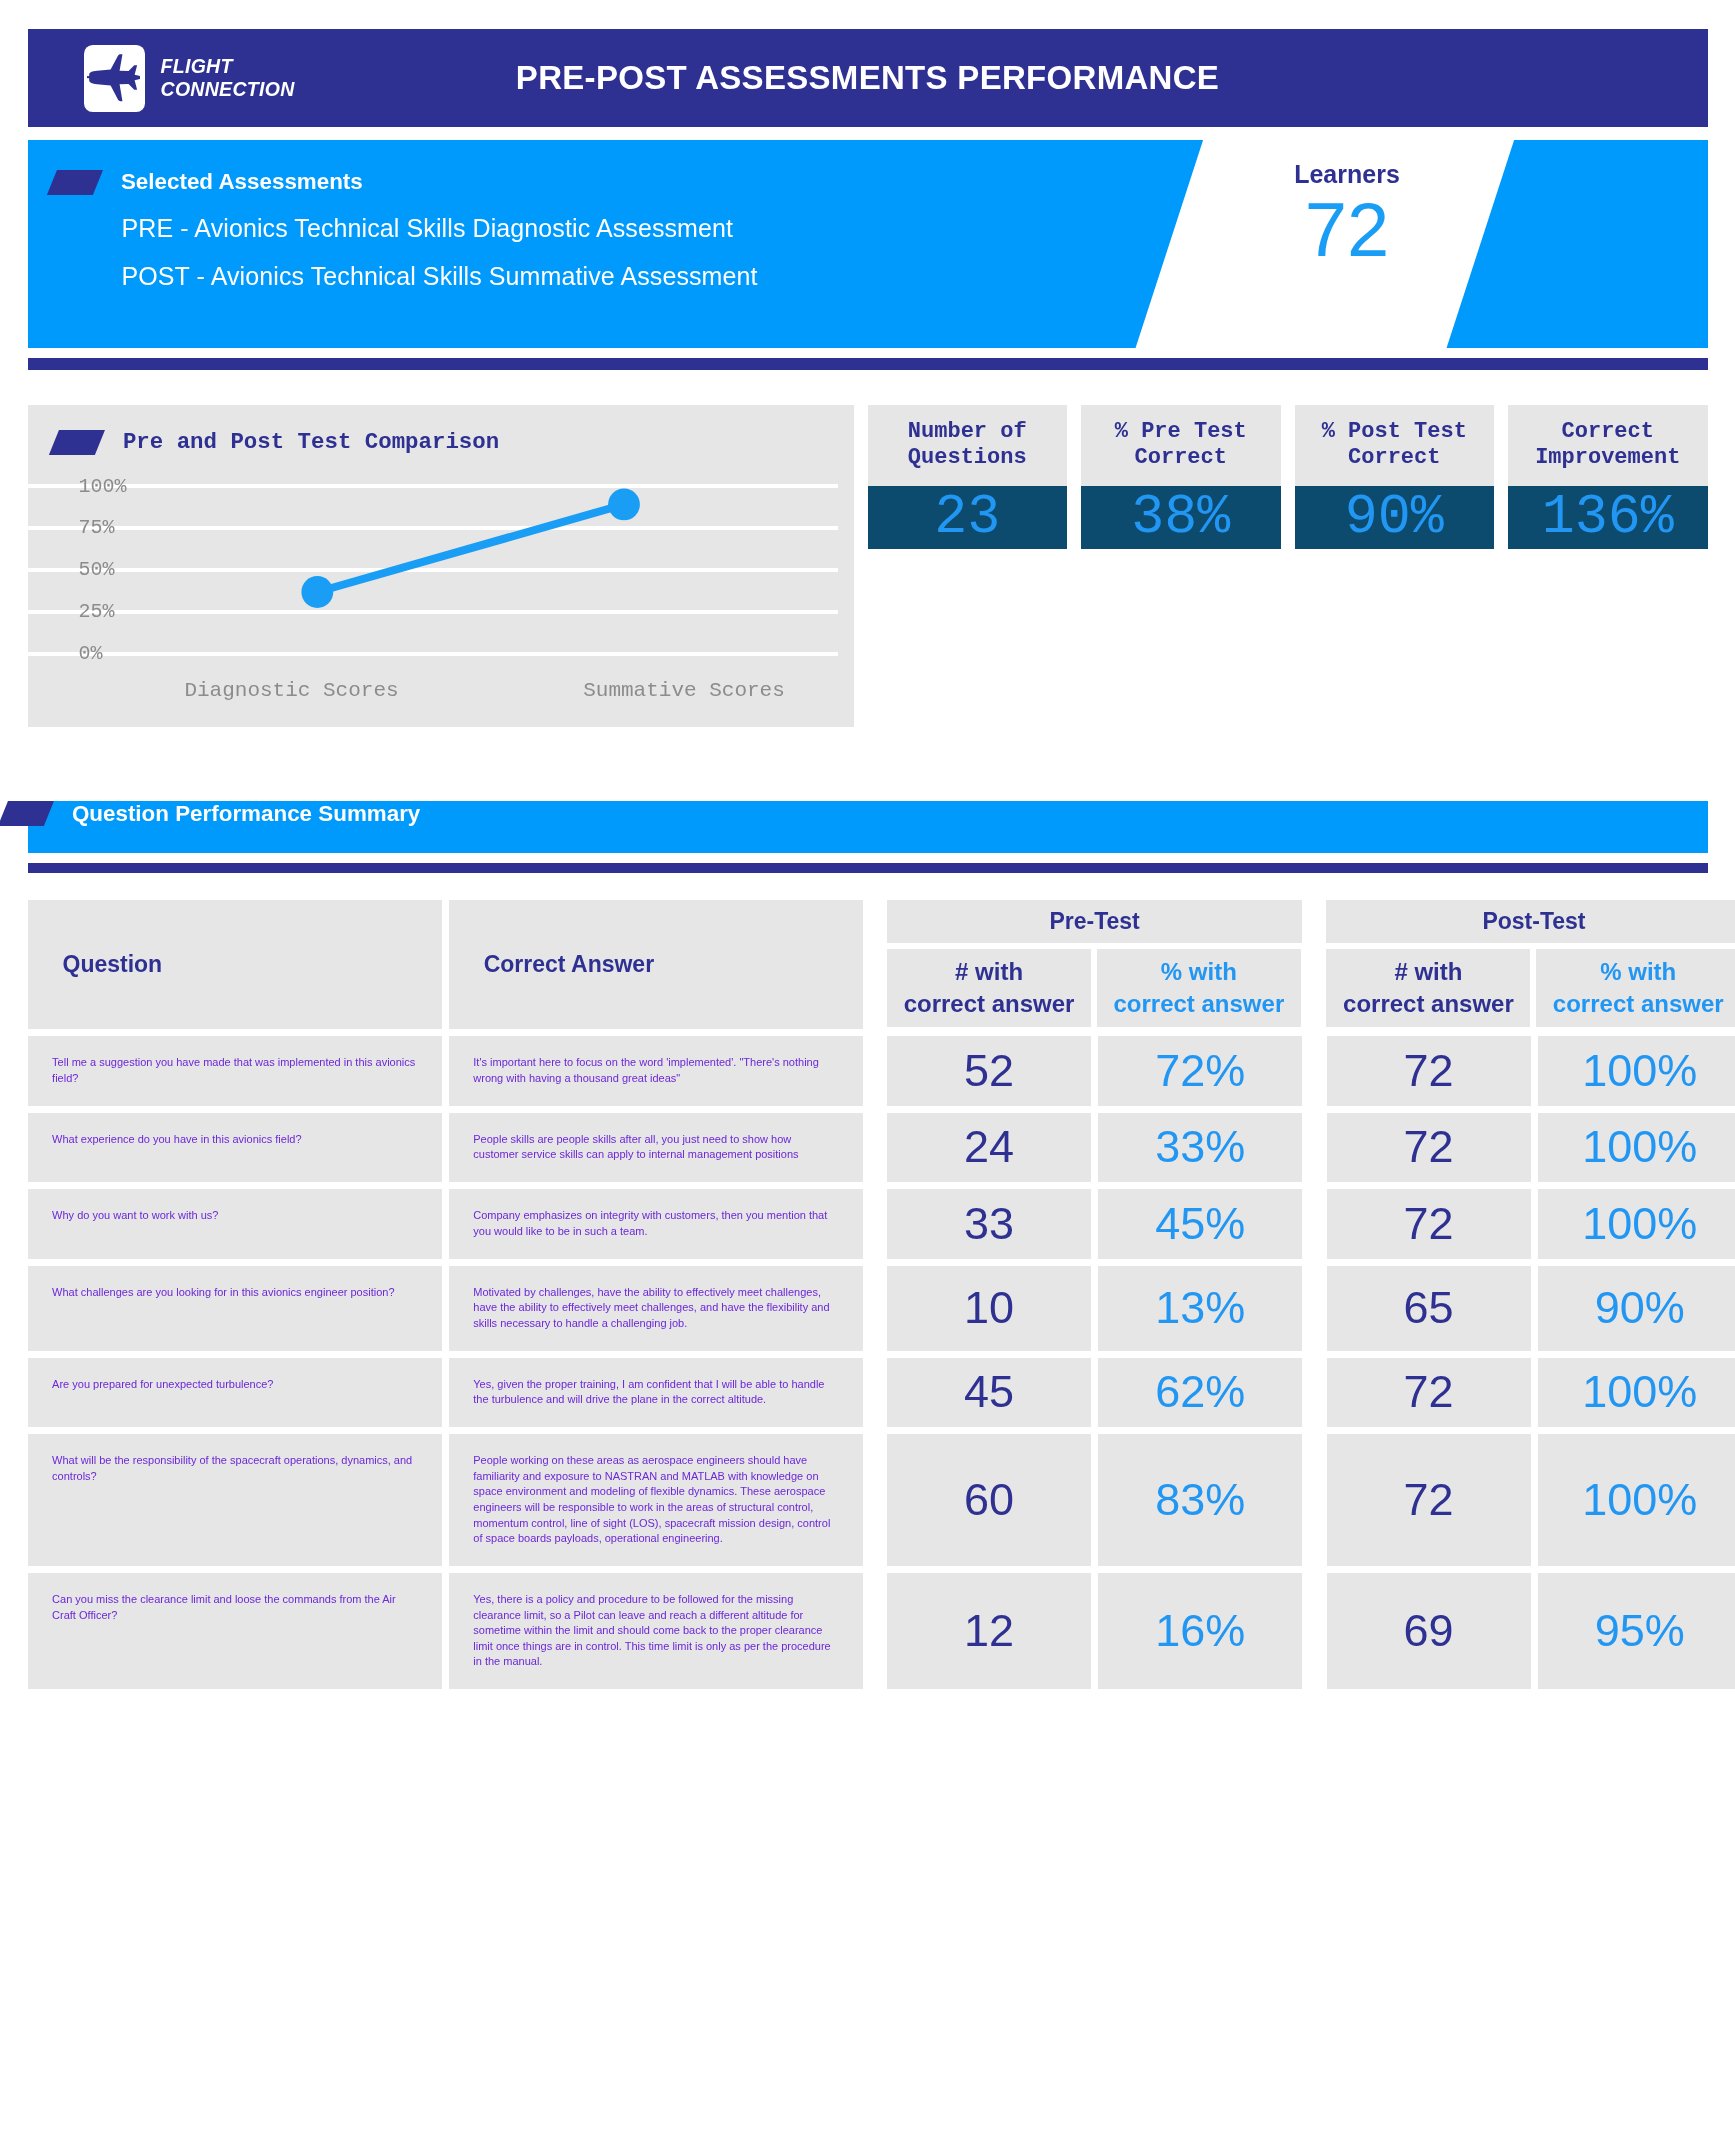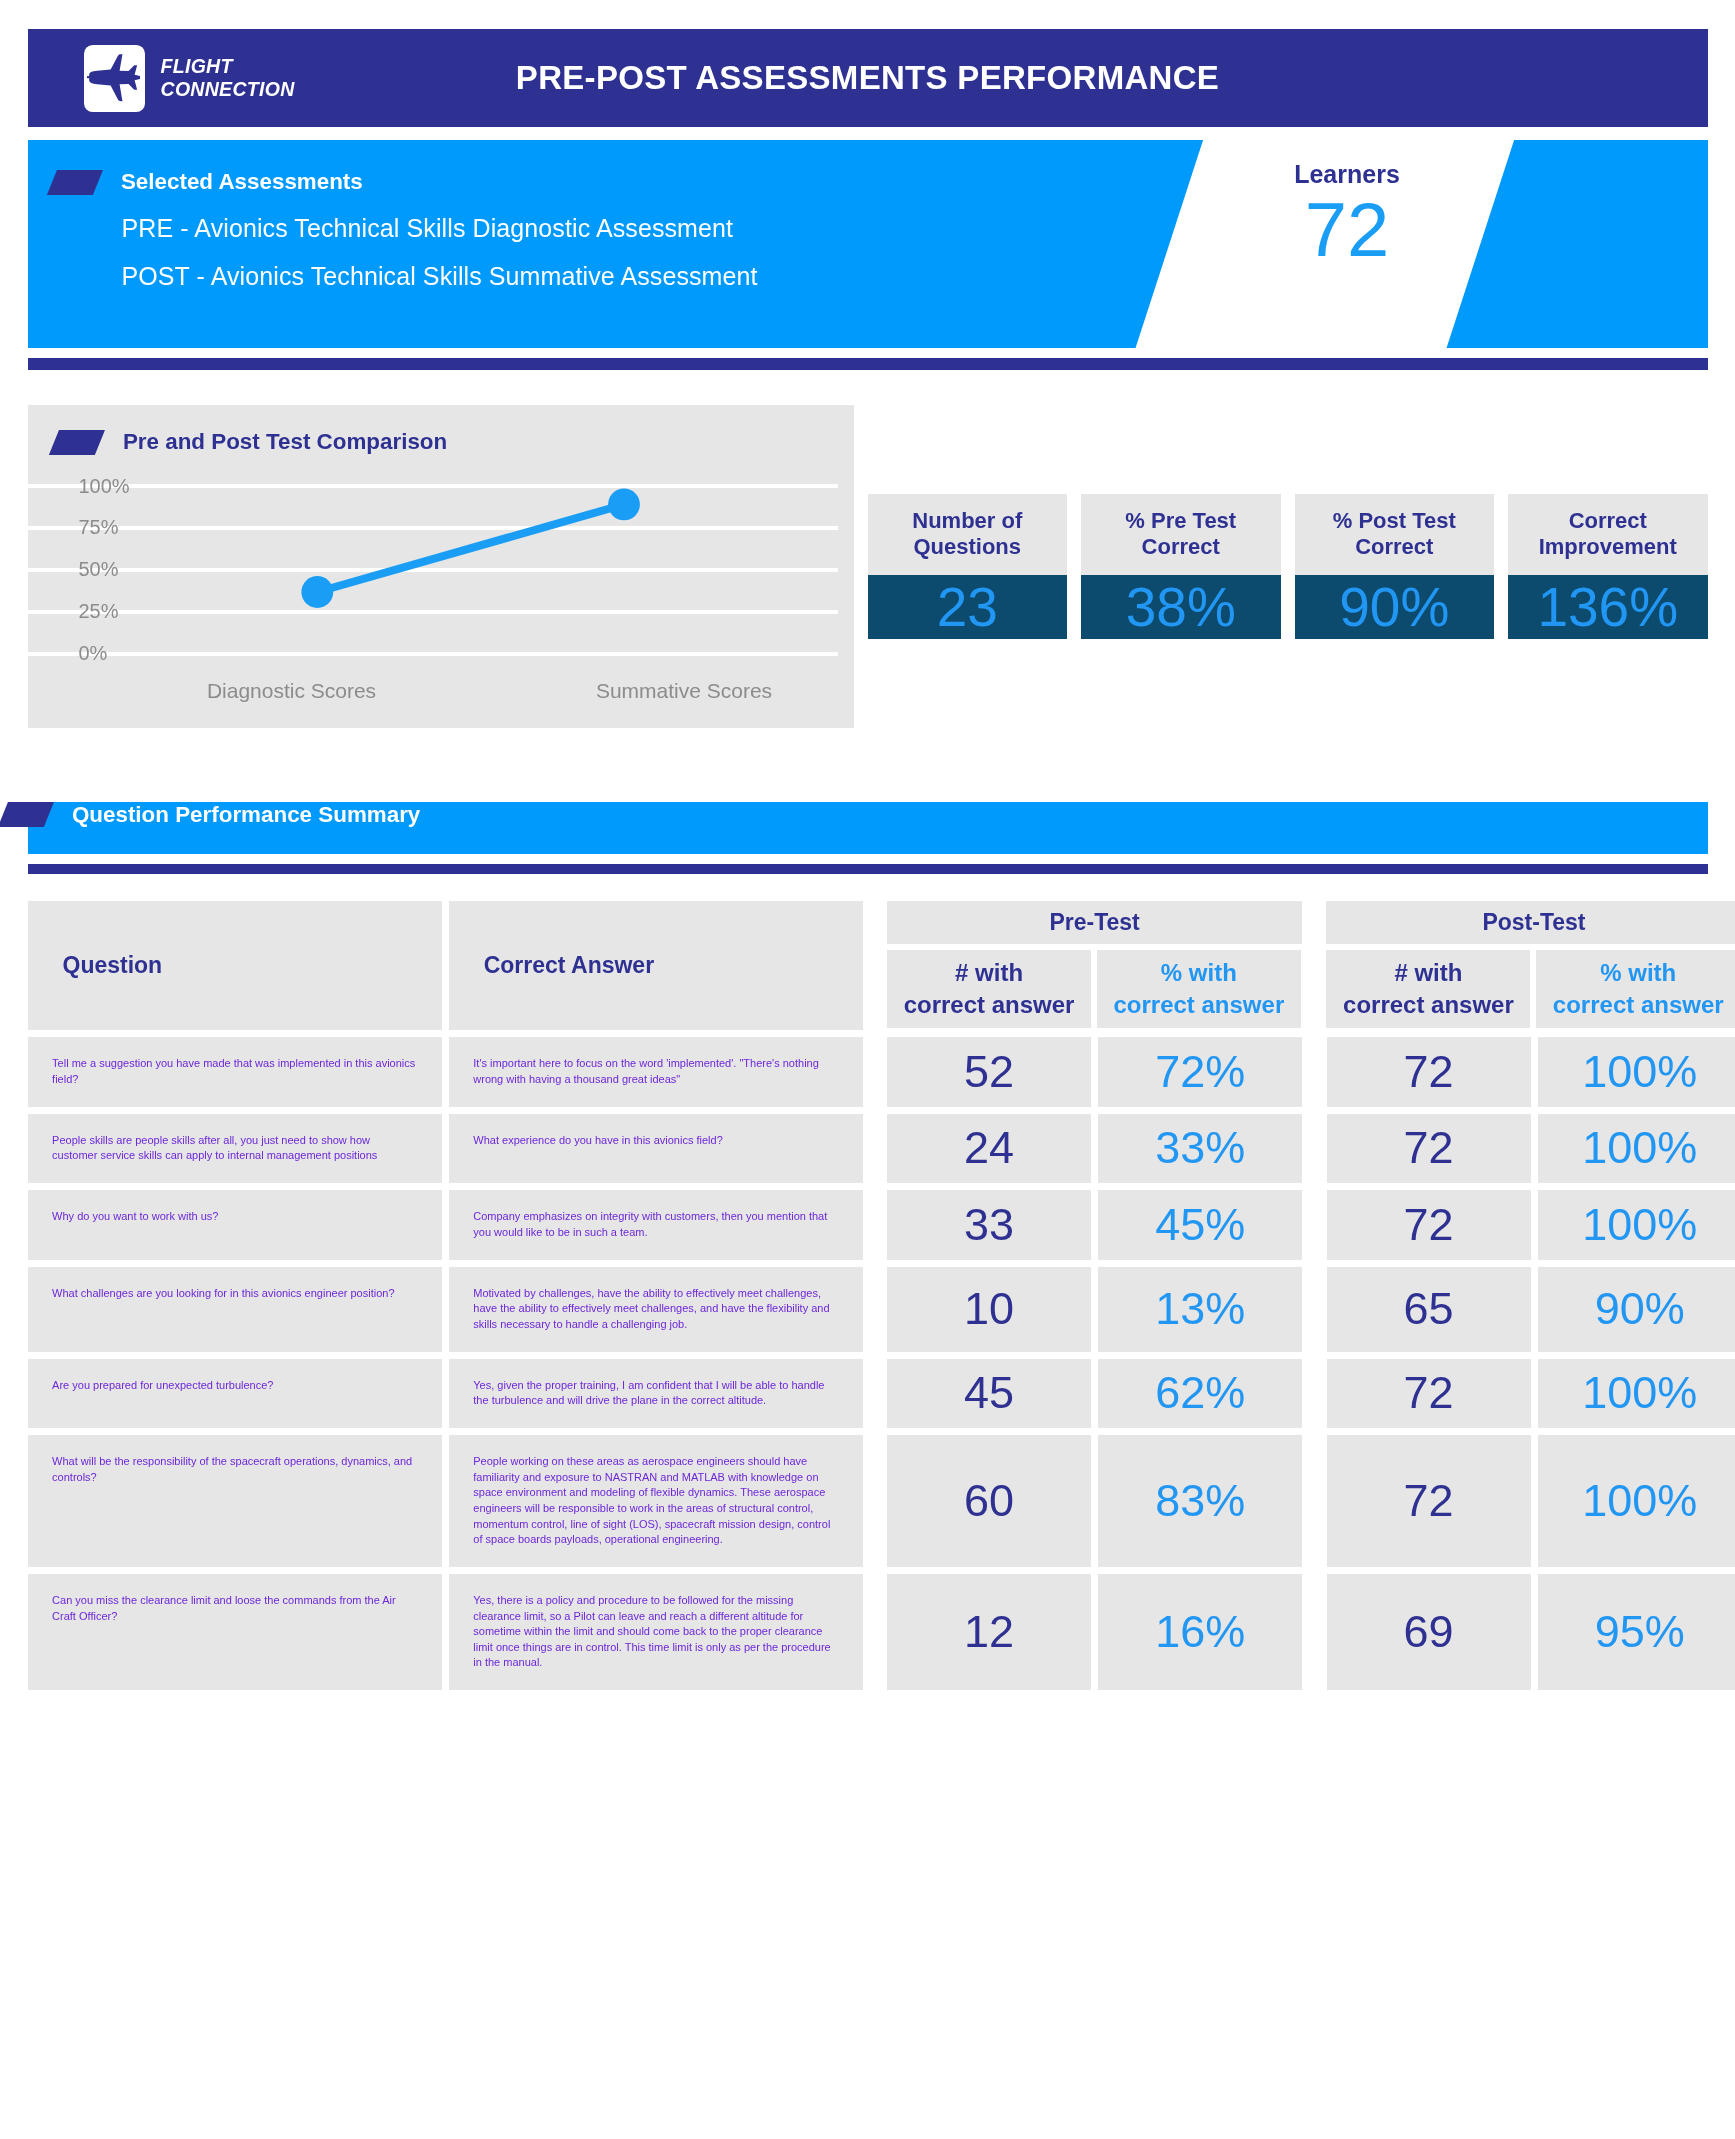--- a/index.html
+++ b/index.html
@@ -127,21 +127,22 @@
     height: 11.6px;
     background: #2e3192;
     margin-top: 10px;
   }
 
   
   .kpi-row {
     display: flex;
     margin-top: 35px;
     gap: 14px;
-    align-items: center;
+    align-items: flex-start;
+    font-family: Liberation Mono, monospace;
   }
   .chart-card {
     flex: none;
     width: 826px;
     background: #e6e6e6;
     padding: 24.6px 0 0 0;
     position: relative;
   }
   .chart-head { display: flex; align-items: center; padding-left: 51px; }
   .chart-title {
@@ -461,25 +462,25 @@
         </div>
       <div class="c-gap"></div>
       <div class="cell c-n numcell num-navy">52</div>
       <div class="cell c-p numcell num-blue">72%</div>
       <div class="c-gap"></div>
       <div class="cell c-n numcell num-navy">72</div>
       <div class="cell c-p numcell num-blue">100%</div>
     </div>
 
     <div class="trow">
+      <div class="cell c-q">
+          <div class="qtext">What experience do you have in this avionics field?</div>
+        </div>
       <div class="cell c-a">
           <div class="atext">People skills are people skills after all, you just need to show how customer service skills can apply to internal management positions</div>
-        </div>
-      <div class="cell c-q">
-          <div class="qtext">What experience do you have in this avionics field?</div>
         </div>
       <div class="c-gap"></div>
       <div class="cell c-n numcell num-navy">24</div>
       <div class="cell c-p numcell num-blue">33%</div>
       <div class="c-gap"></div>
       <div class="cell c-n numcell num-navy">72</div>
       <div class="cell c-p numcell num-blue">100%</div>
     </div>
 
     <div class="trow">

